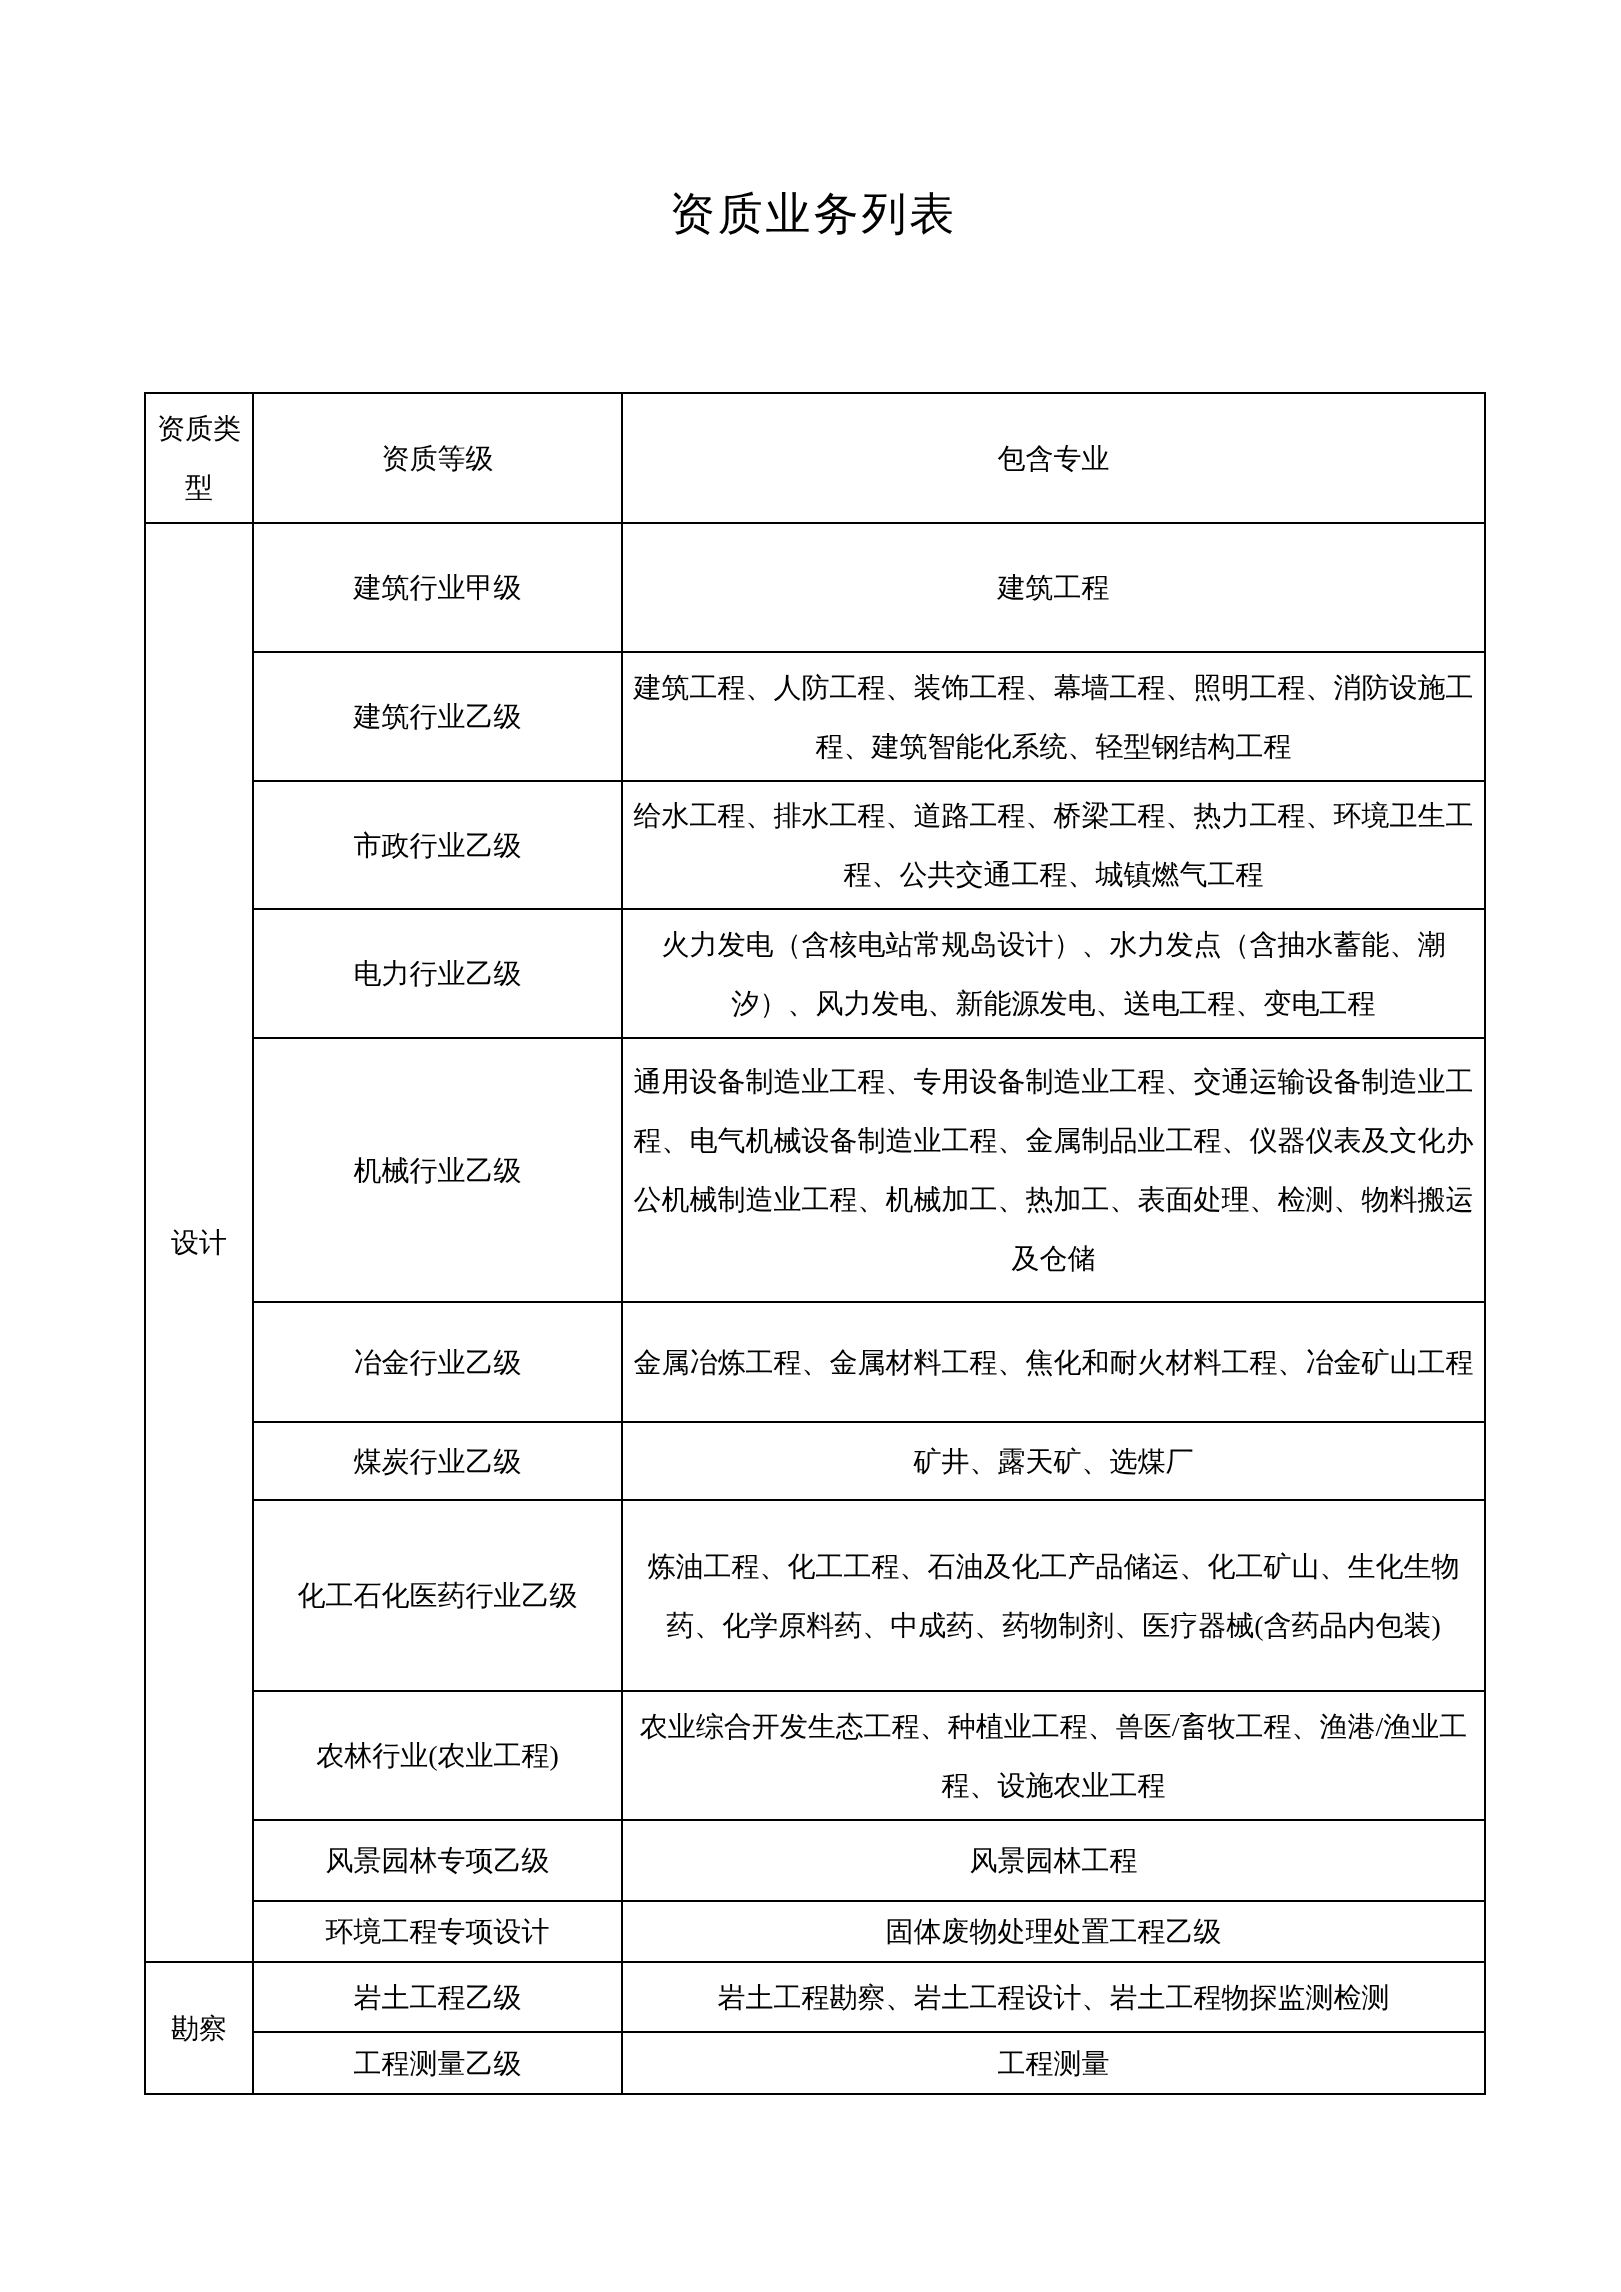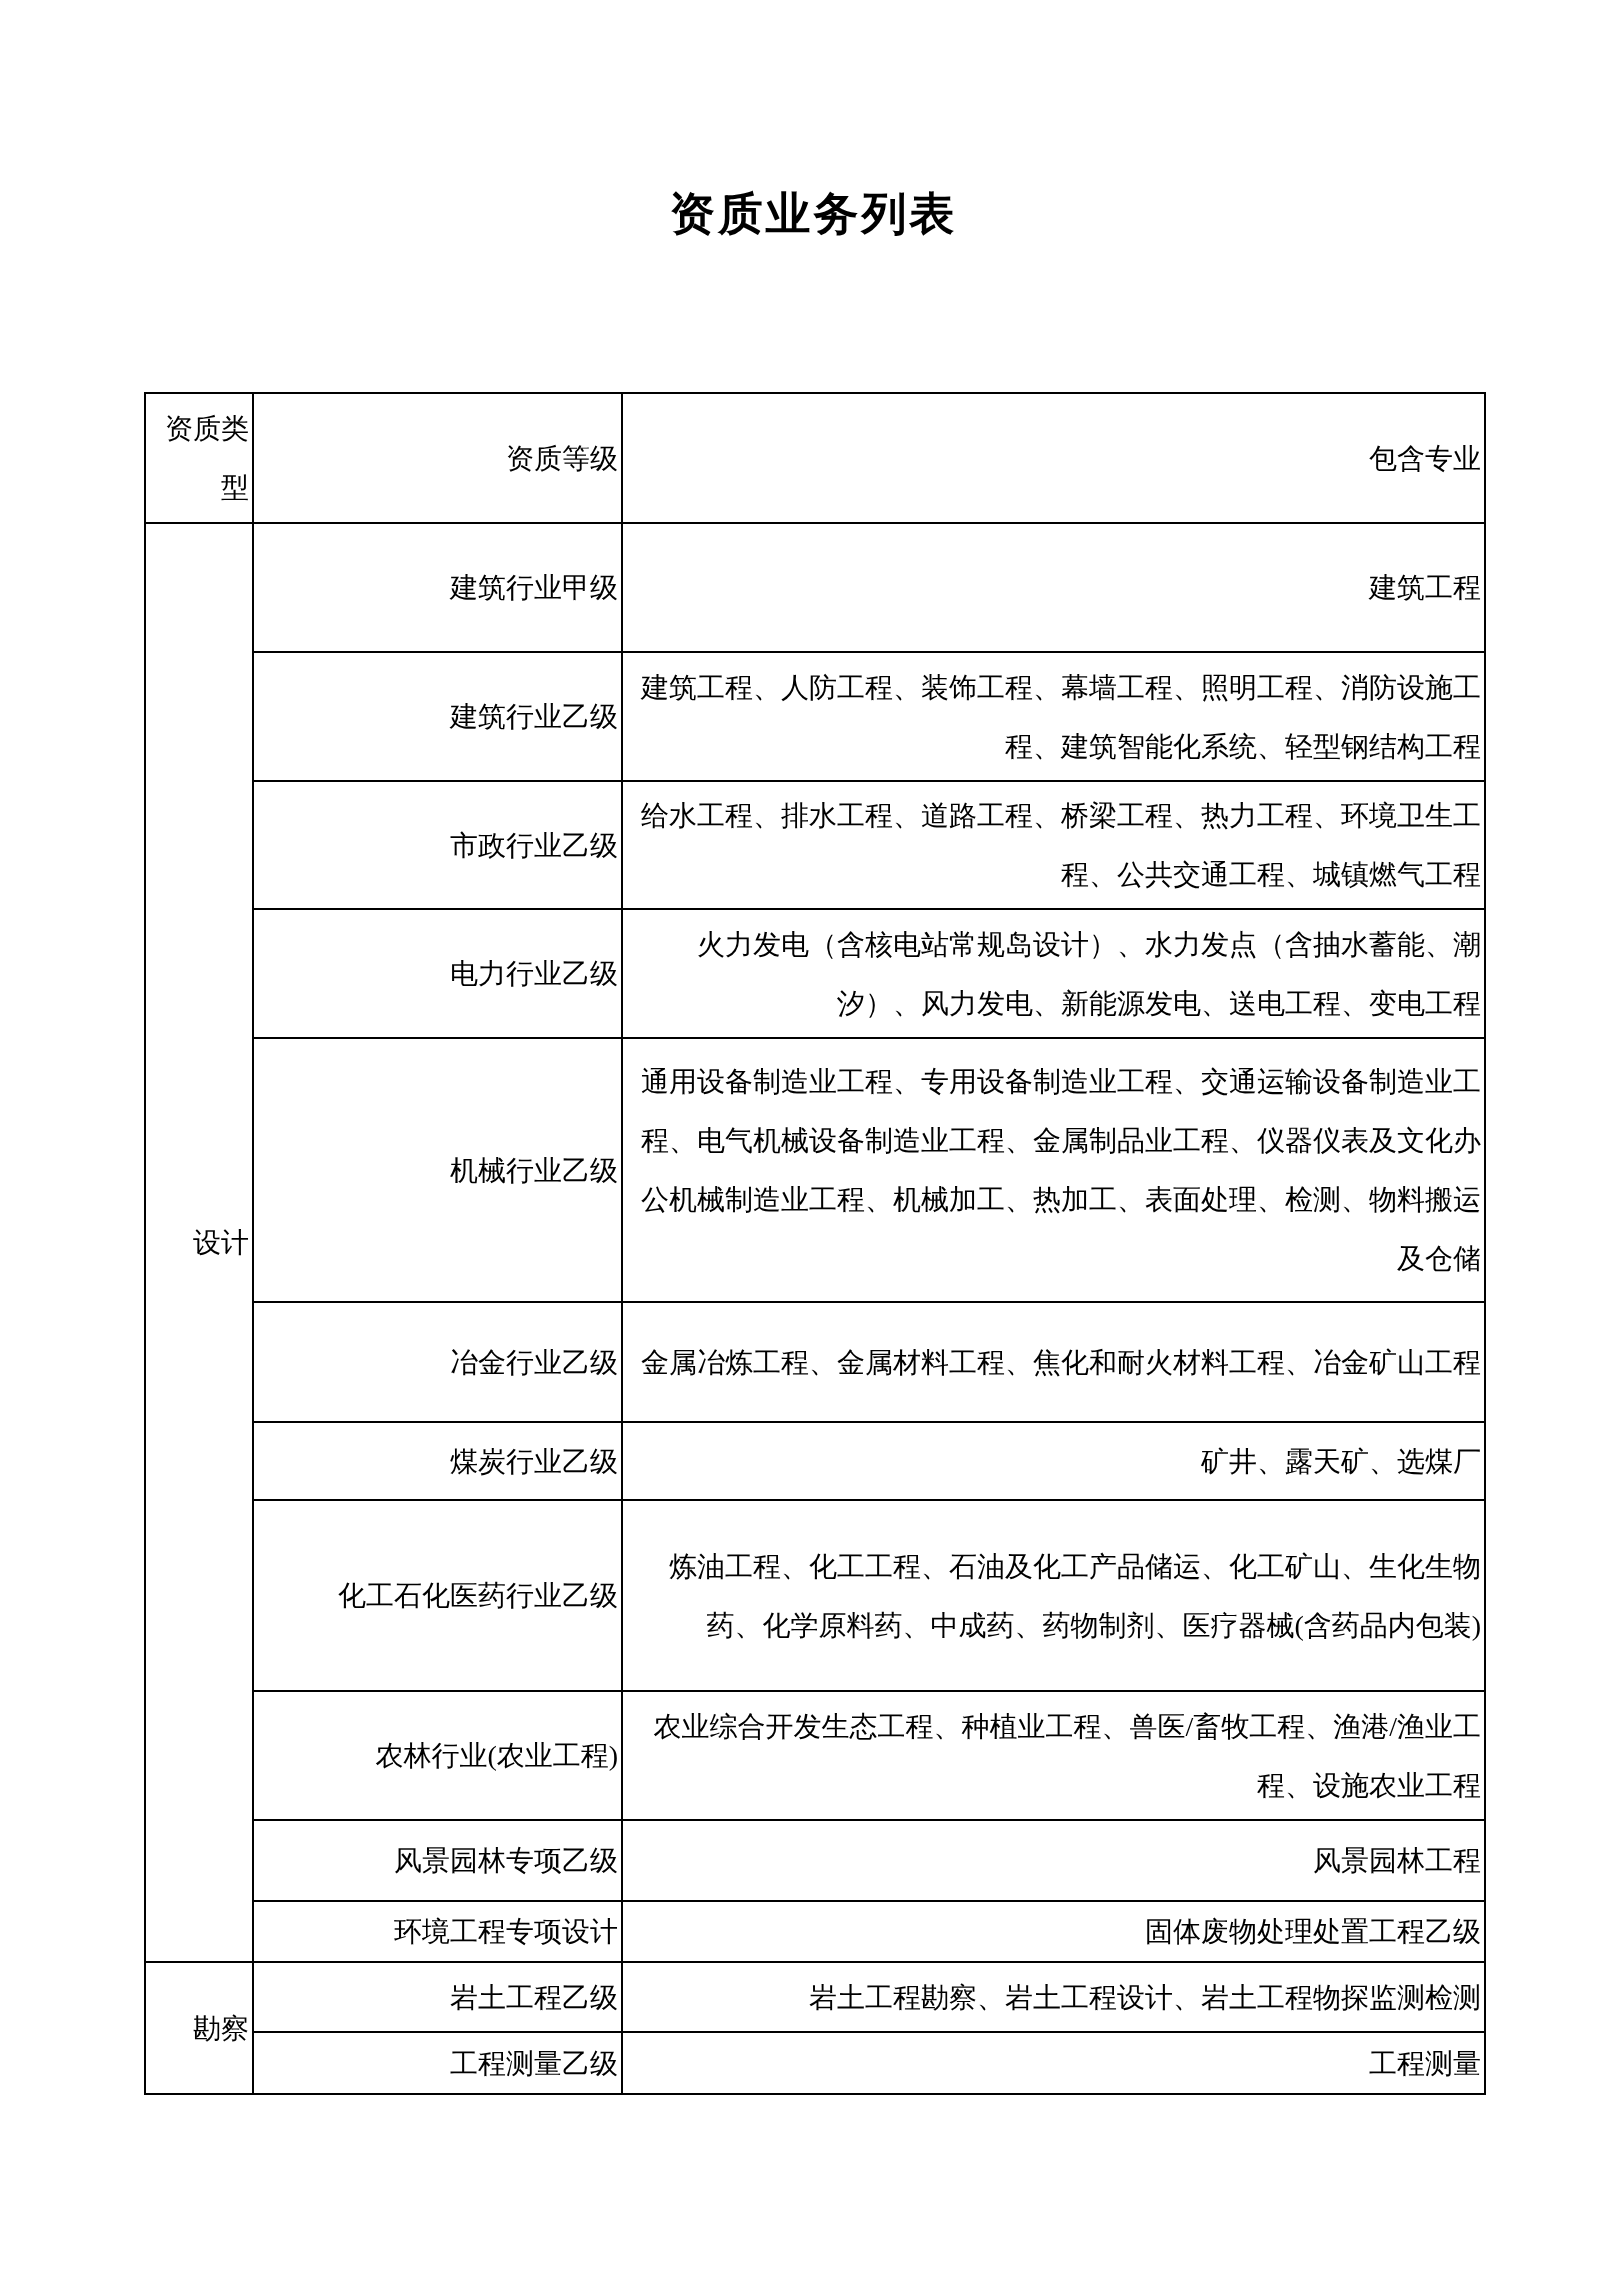--- a/index.html
+++ b/index.html
@@ -14,36 +14,36 @@
   .page {
     position: absolute;
     left: 144px;
     top: 0;
     width: 1339px;
   }
   .doc-title {
     margin-top: 179px;
     text-align: center;
     font-size: 45px;
-    font-weight: bold;
+    font-weight: normal;
     line-height: 71px;
     letter-spacing: 2.9px;
   }
   table.qual-table {
     margin-top: 142px;
     width: 1339px;
     table-layout: fixed;
     border-collapse: collapse;
   }
   .qual-table td, .qual-table th {
     border: 2px solid #000000;
     font-size: 28px;
     line-height: 59px;
     font-weight: normal;
-    text-align: right;
+    text-align: center;
     vertical-align: middle;
     padding: 0 2.9px;
     overflow: hidden;
   }
   .col-type  { width: 108px; }
   .col-level { width: 369px; }
   .col-spec  { width: 863px; }
   .group-label-bold { font-weight: bold; }
 </style>
 </head>

